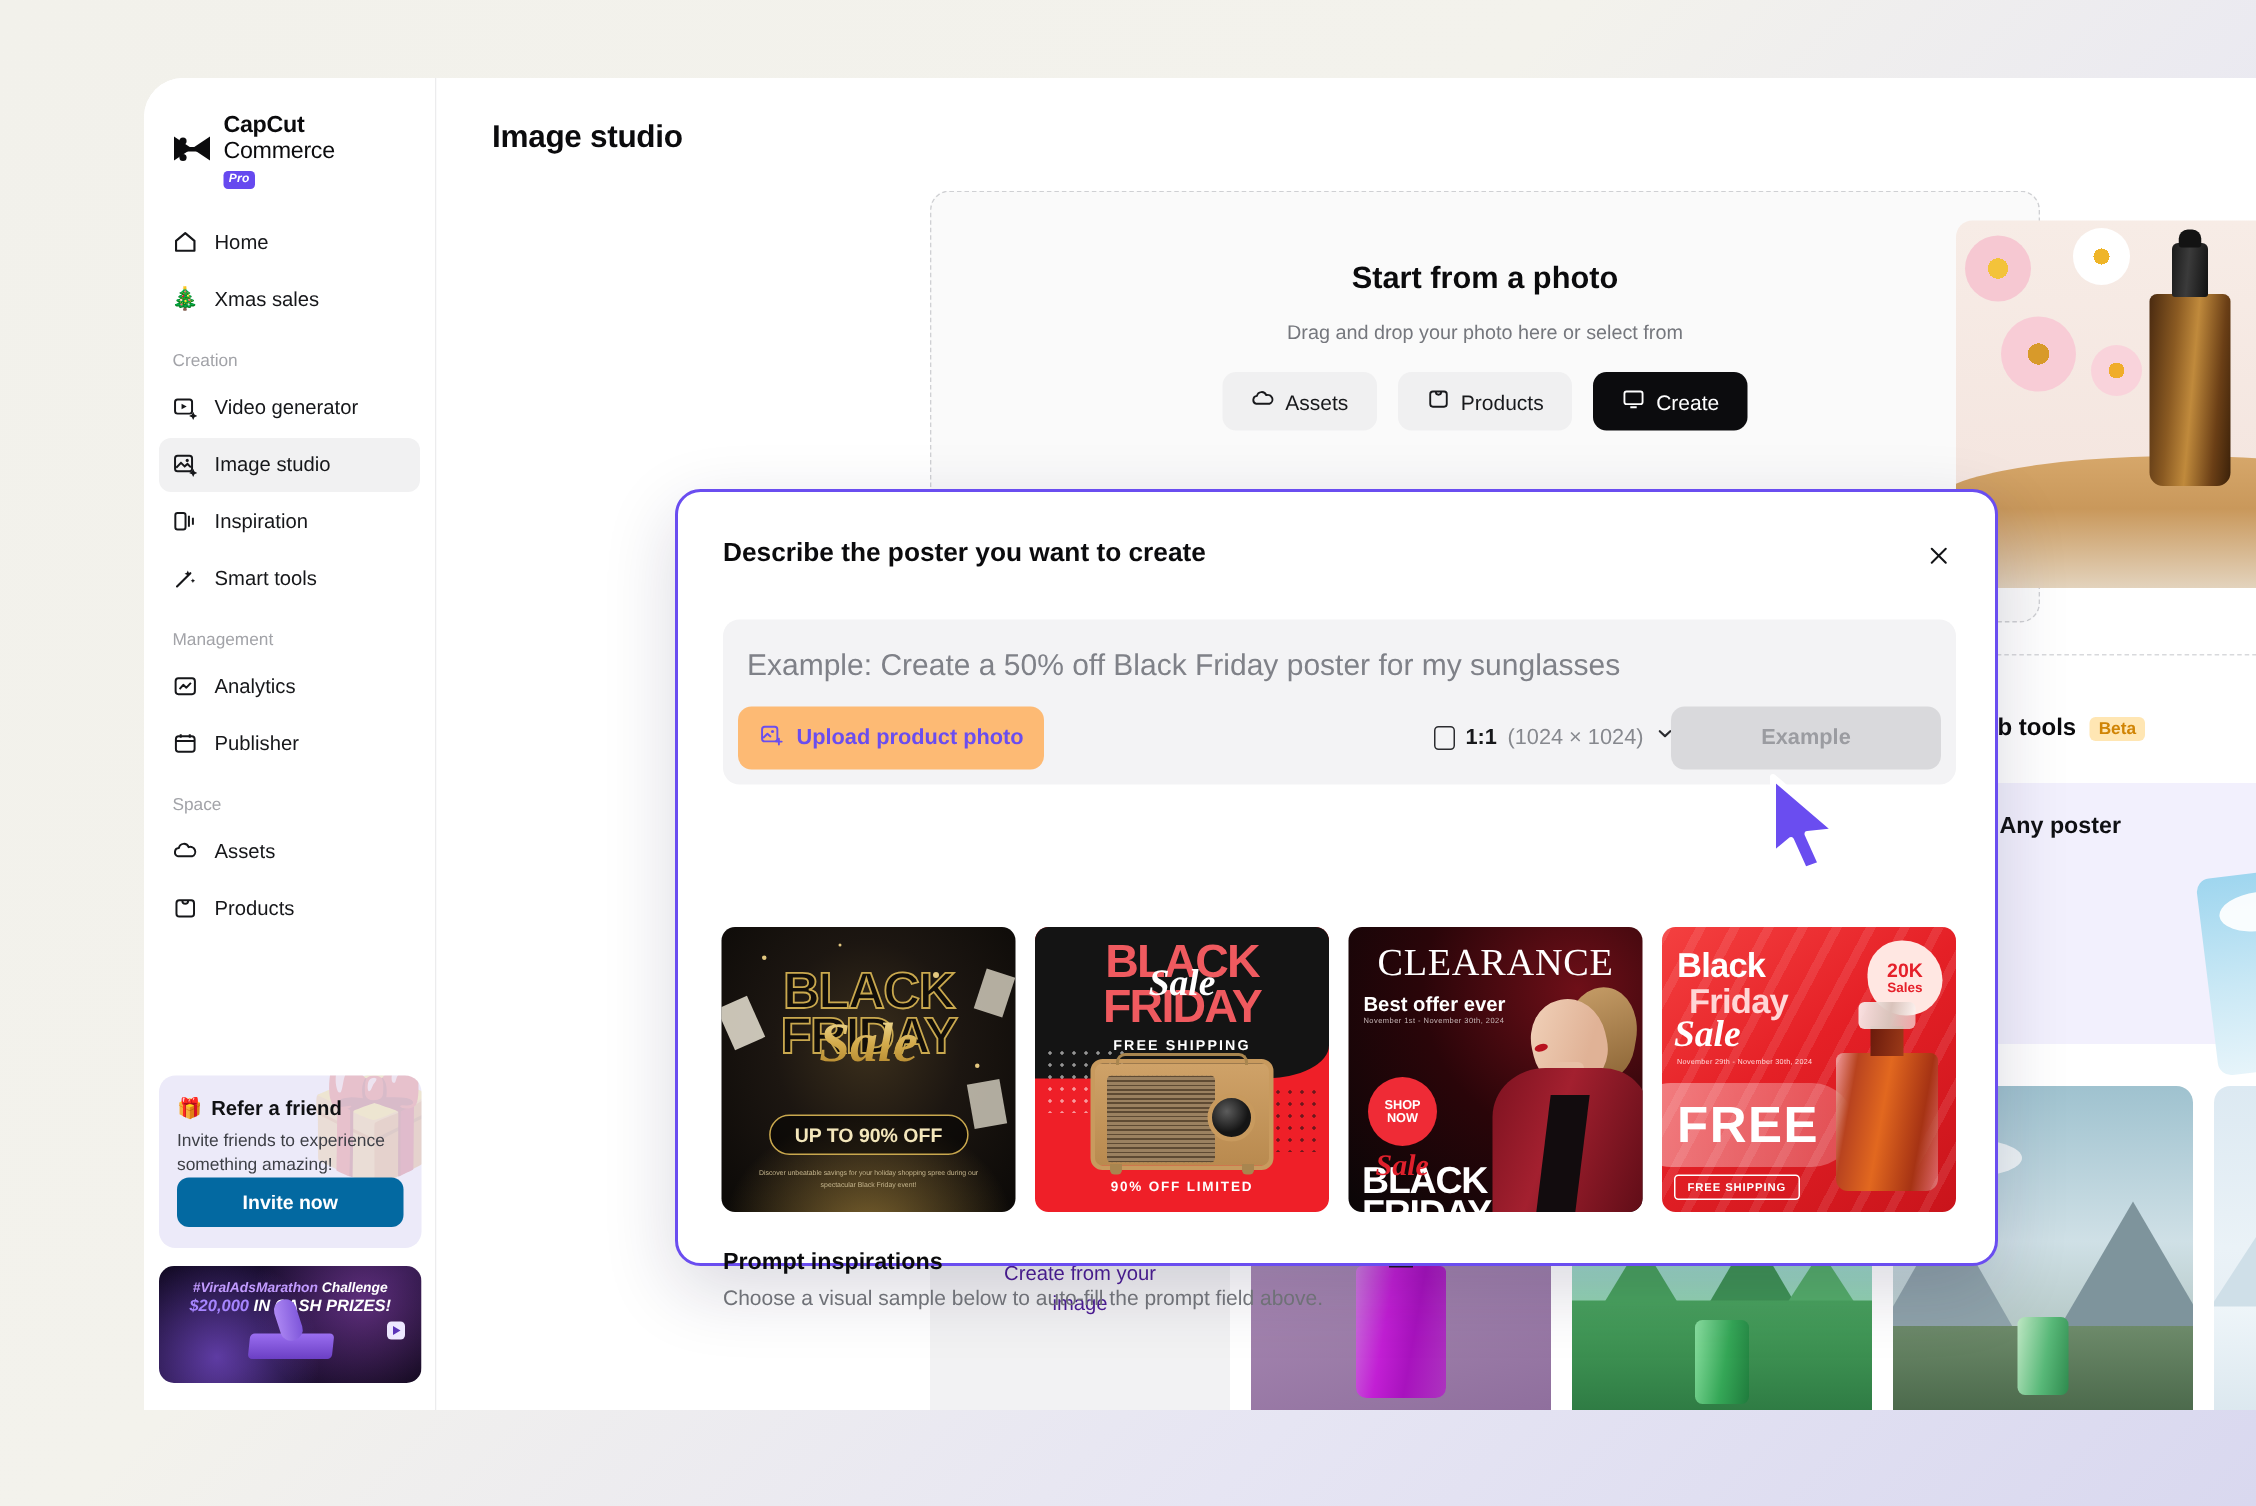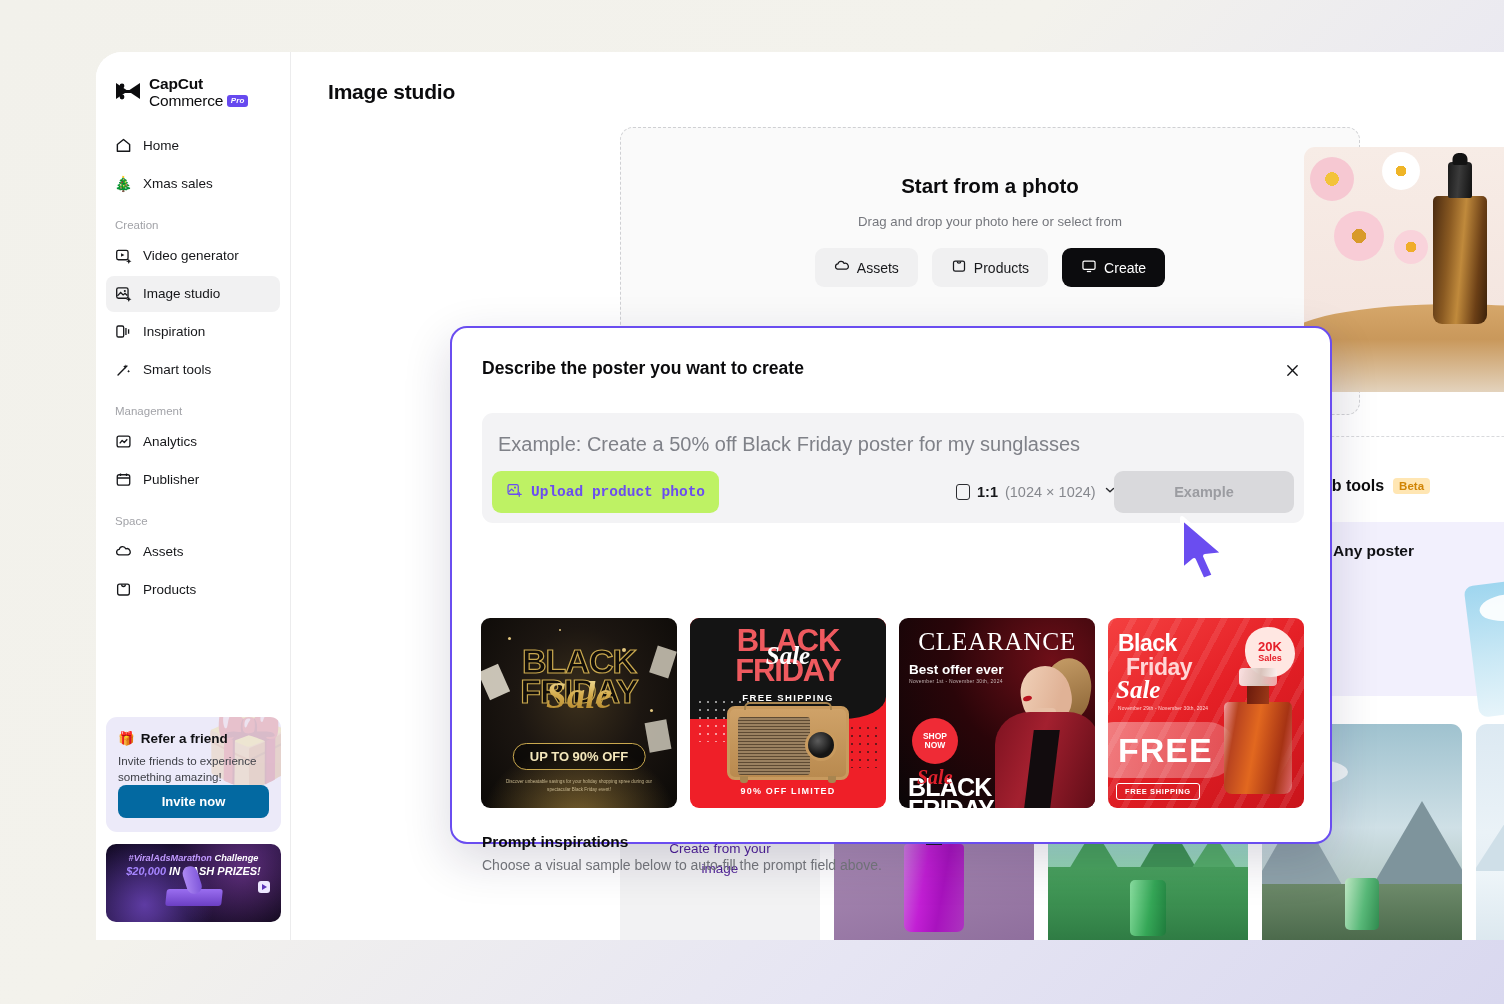--- a/index.html
+++ b/index.html
@@ -28,21 +28,21 @@
     position: absolute; left: 0; top: 0;
     width: 195px; height: 888px;
     background: #ffffff;
     border-right: 1px solid #ececed;
     padding: 0 10px;
   }
   .logo-wrap { display: flex; align-items: center; gap: 7px; padding: 23px 8px 0 8px; }
   .logo-mark { width: 28px; height: 24px; flex: none; }
   .logo-text { display: flex; flex-direction: column; line-height: 1.12; }
   .logo-l1 { font-size: 15.5px; font-weight: 700; color: #0b0b0d; letter-spacing: -.2px; }
-  .logo-l2row { display: flex; align-items: center; gap: 4px; }
+  .logo-l2row { display: flex; align-items: flex-start; gap: 4px; flex-direction: column; }
   .logo-l2 { font-size: 15.5px; font-weight: 400; color: #0b0b0d; letter-spacing: -.2px; }
   .pro-badge {
     background: #6649ef; color: #fff; font-size: 8px; font-weight: 700;
     border-radius: 3px; padding: 1.5px 3.5px; letter-spacing: .2px;
     font-style: italic;
   }
 
   .nav-list { margin-top: 18px; }
   .nav-item {
     display: flex; align-items: center; gap: 11px;
@@ -207,22 +207,22 @@
   #modal-title { position: absolute; left: 30px; top: 30px; font-size: 17.5px; font-weight: 700; color: #0b0b0d; }
   #modal-close { position: absolute; right: 23px; top: 27px; width: 30px; height: 30px; display: flex; align-items: center; justify-content: center; cursor: pointer; border-radius: 6px; background: none; border: none; }
 
   #prompt-box {
     position: absolute; left: 30px; top: 85px; width: 822px; height: 110px;
     background: #f3f3f5; border-radius: 11px;
   }
   #prompt-placeholder { position: absolute; left: 16px; top: 20px; font-size: 20px; color: #7f8188; }
   #upload-photo-btn {
     position: absolute; left: 10px; bottom: 10px; height: 42px; display: flex; align-items: center; gap: 8px;
-    padding: 0 14px; border-radius: 9px; background: #bef264; border: none; cursor: pointer;
-    font-family: Liberation Mono, monospace; font-size: 14.5px; font-weight: 600; color: #6a4df0; justify-content: space-between;
+    padding: 0 14px; border-radius: 9px; background: #fdba74; border: none; cursor: pointer;
+    font-family: Liberation Sans, sans-serif; font-size: 14.5px; font-weight: 600; color: #6a4df0; justify-content: space-between;
   }
   #ratio-select {
     position: absolute; left: 474px; bottom: 22px; display: flex; align-items: center; gap: 7px; cursor: pointer;
   }
   #ratio-box { width: 14px; height: 16px; border: 1.8px solid #2b2c30; border-radius: 3px; flex: none; }
   #ratio-label { font-size: 14.5px; font-weight: 700; color: #17181b; }
   #ratio-dims { font-size: 14.5px; color: #86888e; }
   #generate-btn {
     position: absolute; right: 10px; bottom: 10px; width: 180px; height: 42px;
     background: #d9d9dc; color: #9b9ca1; border: none; border-radius: 9px;

